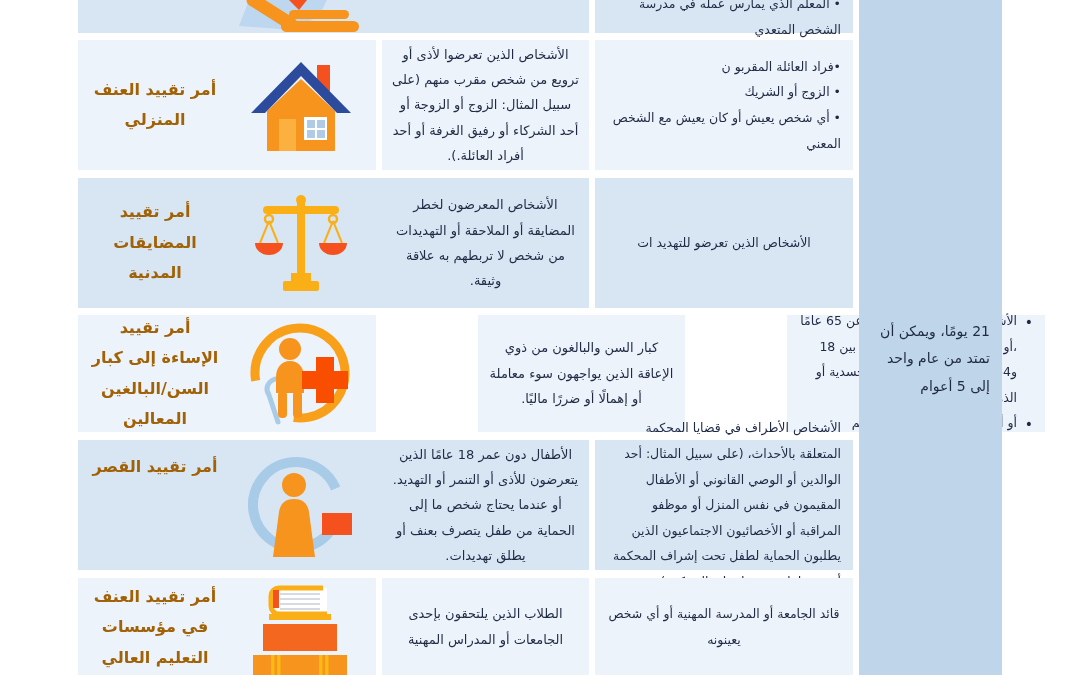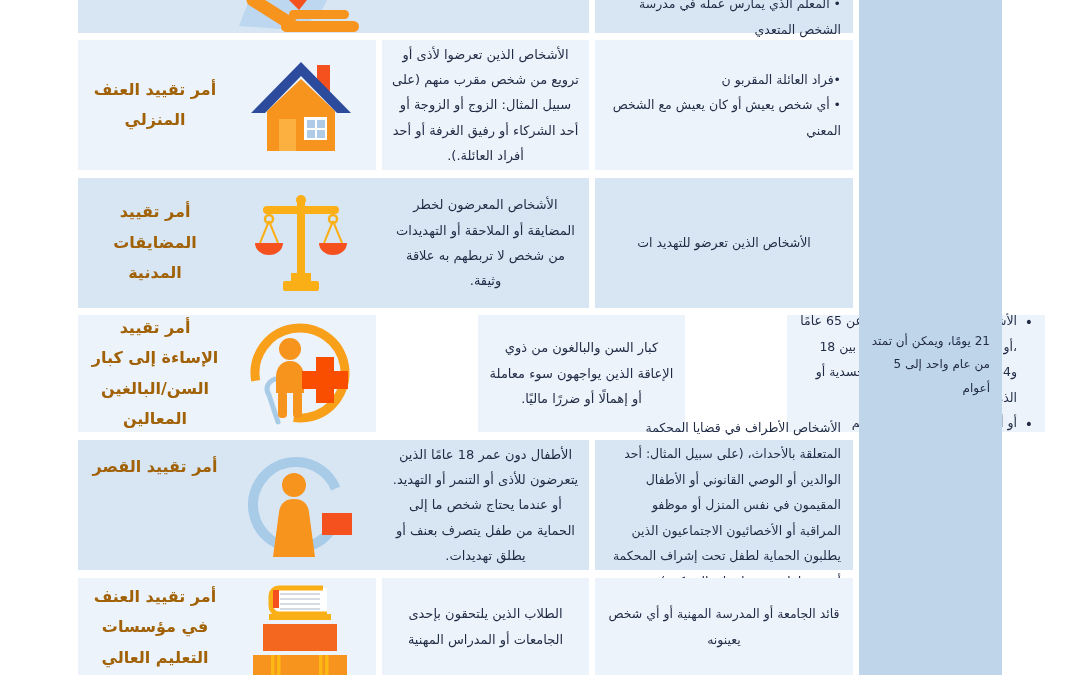--- a/index.html
+++ b/index.html
@@ -40,22 +40,22 @@
 
   
   .row.r1 .c-icontitle{align-items:flex-start;}
   .row.r6 .c-icontitle{align-items:flex-start;padding-top:4px;}
 
   .duration-col{
     position:absolute;left:859px;top:0;width:143px;height:675px;
     background:#bfd5ea;direction:rtl;
   }
   .duration-text{
-    position:absolute;top:330px;right:12px;left:8px;
-    text-align:right;font-size:12px;line-height:1.95;color:#1f2a44;
+    position:absolute;top:318px;right:12px;left:8px;
+    text-align:right;font-size:14px;line-height:1.95;color:#1f2a44;
   }
 </style>
 </head>
 <body>
 
 <div class="page">
 
   <div class="row shade mergefirst r1" style="top:0;height:33px;">
     <div class="cell c-icontitle">
       <div class="icon-box">
@@ -97,20 +97,21 @@
       <div class="title">أمر تقييد العنف المنزلي</div>
     </div>
     <div class="sep s1"></div>
     <div class="cell c-desc">
       <div class="desc">الأشخاص الذين تعرضوا لأذى أو ترويع من شخص مقرب منهم (على سبيل المثال: الزوج أو الزوجة أو أحد الشركاء أو رفيق الغرفة أو أحد أفراد العائلة.).</div>
     </div>
     <div class="sep s2"></div>
     <div class="cell c-prot">
       <div class="prot align-right">
         <div>•فراد العائلة المقربو ن</div>
+        <div>• الزوج أو الشريك</div>
         <div>• أي شخص يعيش أو كان يعيش مع الشخص المعني</div>
       </div>
     </div>
   </div>
 
   <div class="row shade mergefirst r3" style="top:178px;height:130px;">
     <div class="cell c-icontitle">
       <div class="icon-box">
         <svg width="96" height="100" viewBox="0 0 96 100">
           <circle cx="48" cy="7" r="5" fill="#FBAF17"></circle>

